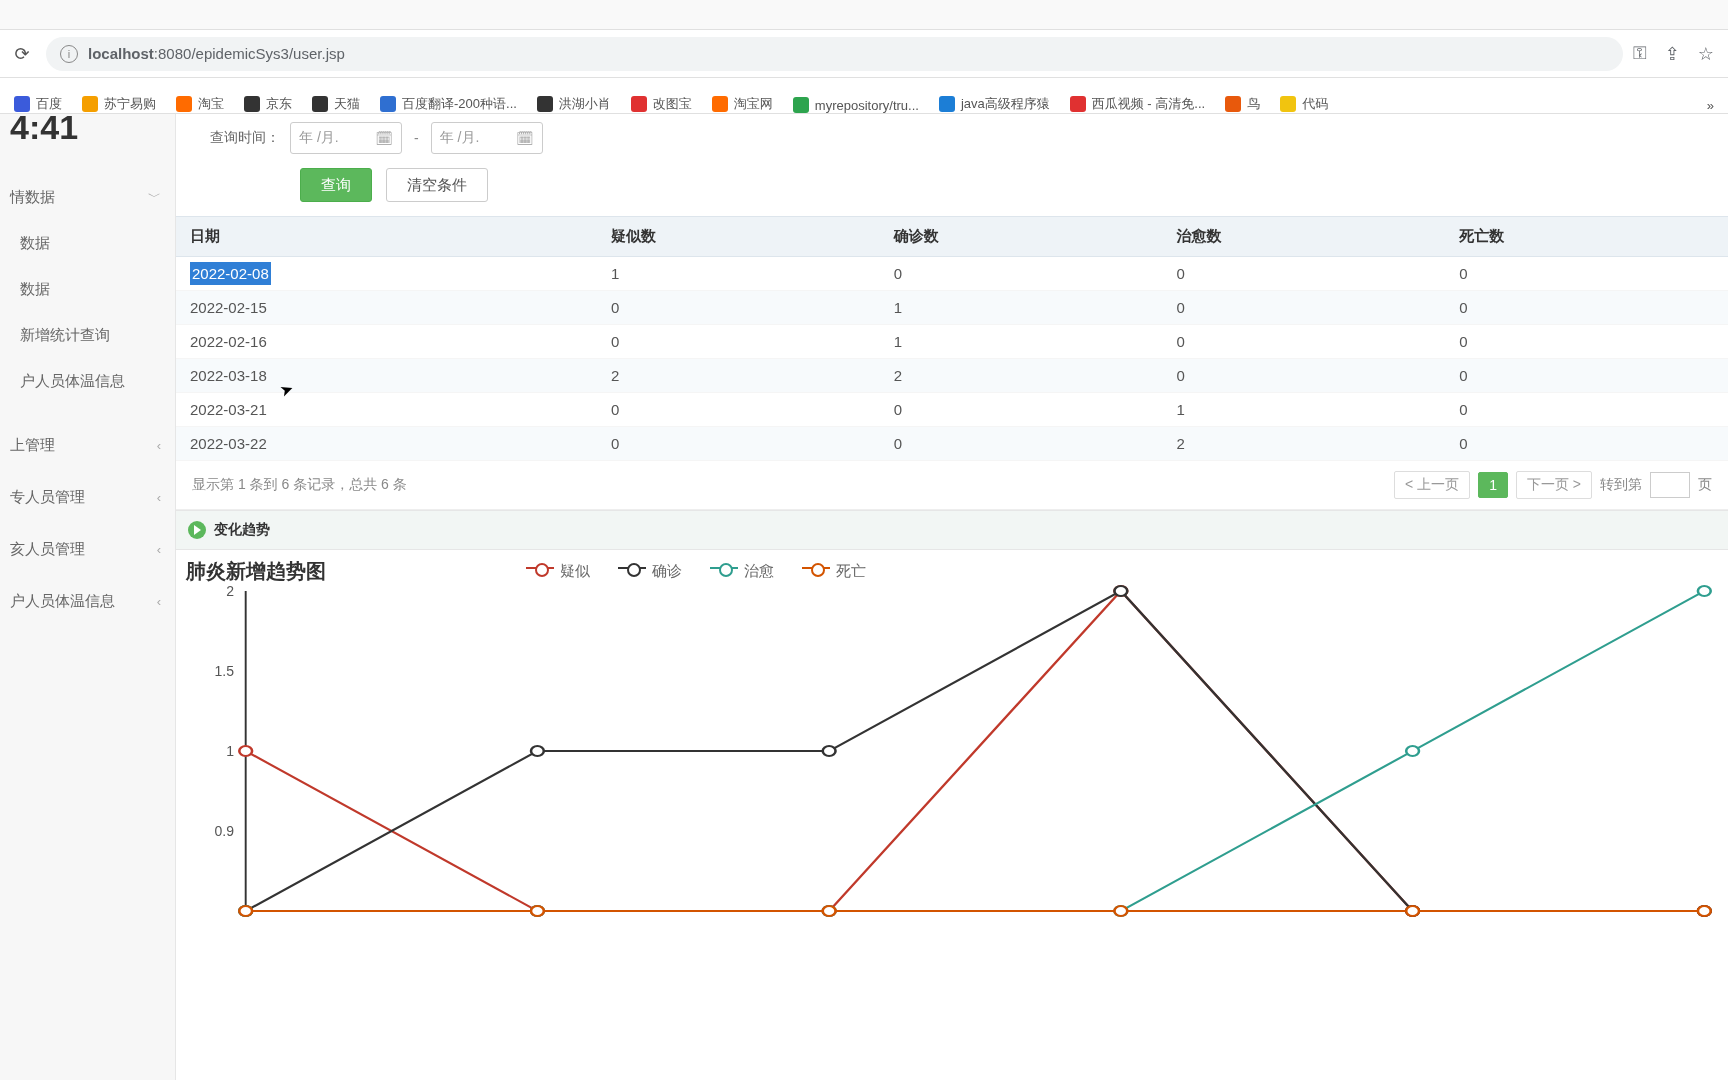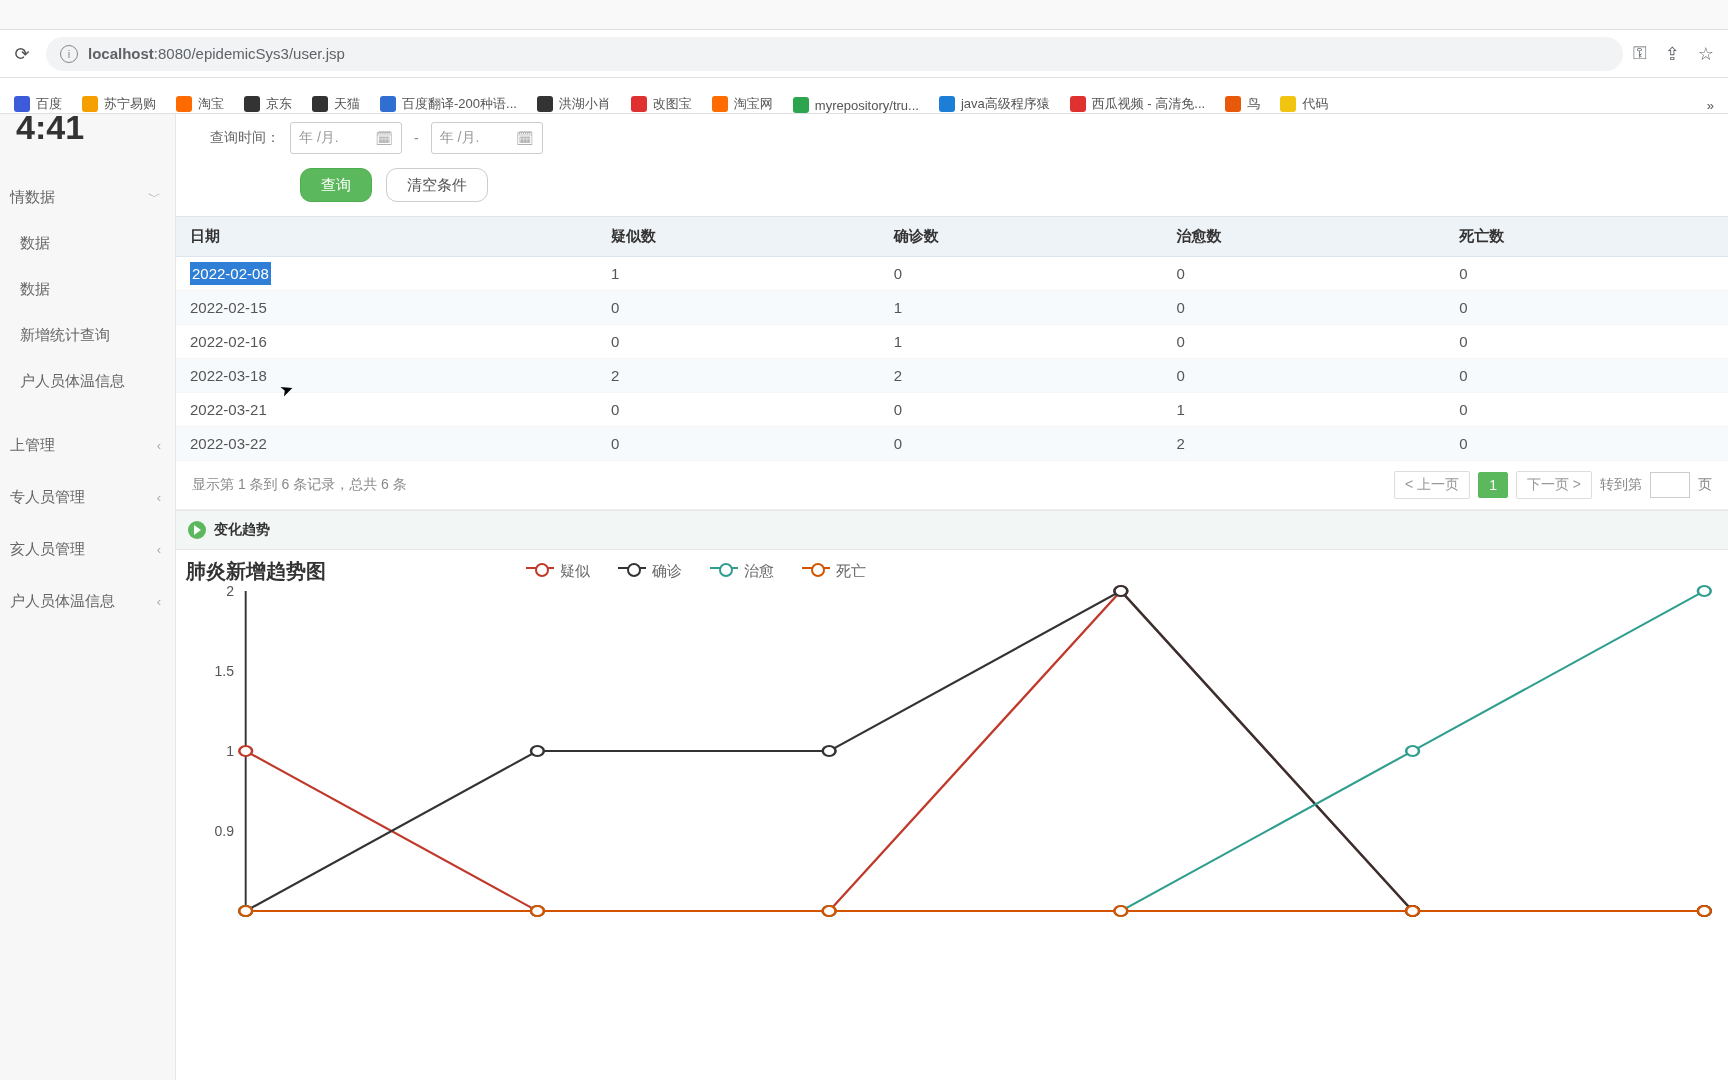--- a/index.html
+++ b/index.html
@@ -90,21 +90,21 @@
     display: inline-block;
   }
 
   
   .app {
     display: flex;
     height: calc(1080px - 30px - 48px - 36px);
   }
   .clock {
     position: absolute;
-    left: 8px;
+    left: 2px;
     top: 104px;
     font-size: 34px;
     font-weight: 700;
     color: #333;
     padding: 4px 8px;
   }
   .sidebar {
     width: 176px;
     background: #f7f7f7;
     border-right: 1px solid #e6e6e6;
@@ -147,21 +147,21 @@
   }
   .date-sep { color: #888; padding: 0 2px; }
   
   .query-wrap { padding: 8px 24px 14px 24px; }
   .query-line1 { display:flex; align-items:center; gap:10px; margin-bottom:14px;}
   .query-line1 .lbl { width: 80px; text-align: right; color:#666; }
   .query-line2 { display:flex; gap:14px; padding-left: 100px;}
   .btn {
     height: 34px;
     padding: 0 20px;
-    border-radius: 11px;
+    border-radius: 3px;
     border: 1px solid #ccc;
     background: #fff;
     color: #555;
     font-size: 15px;
     cursor: pointer;
   }
   .btn.primary {
     background: #5cb85c;
     border-color: #4cae4c;
     color: #fff;

